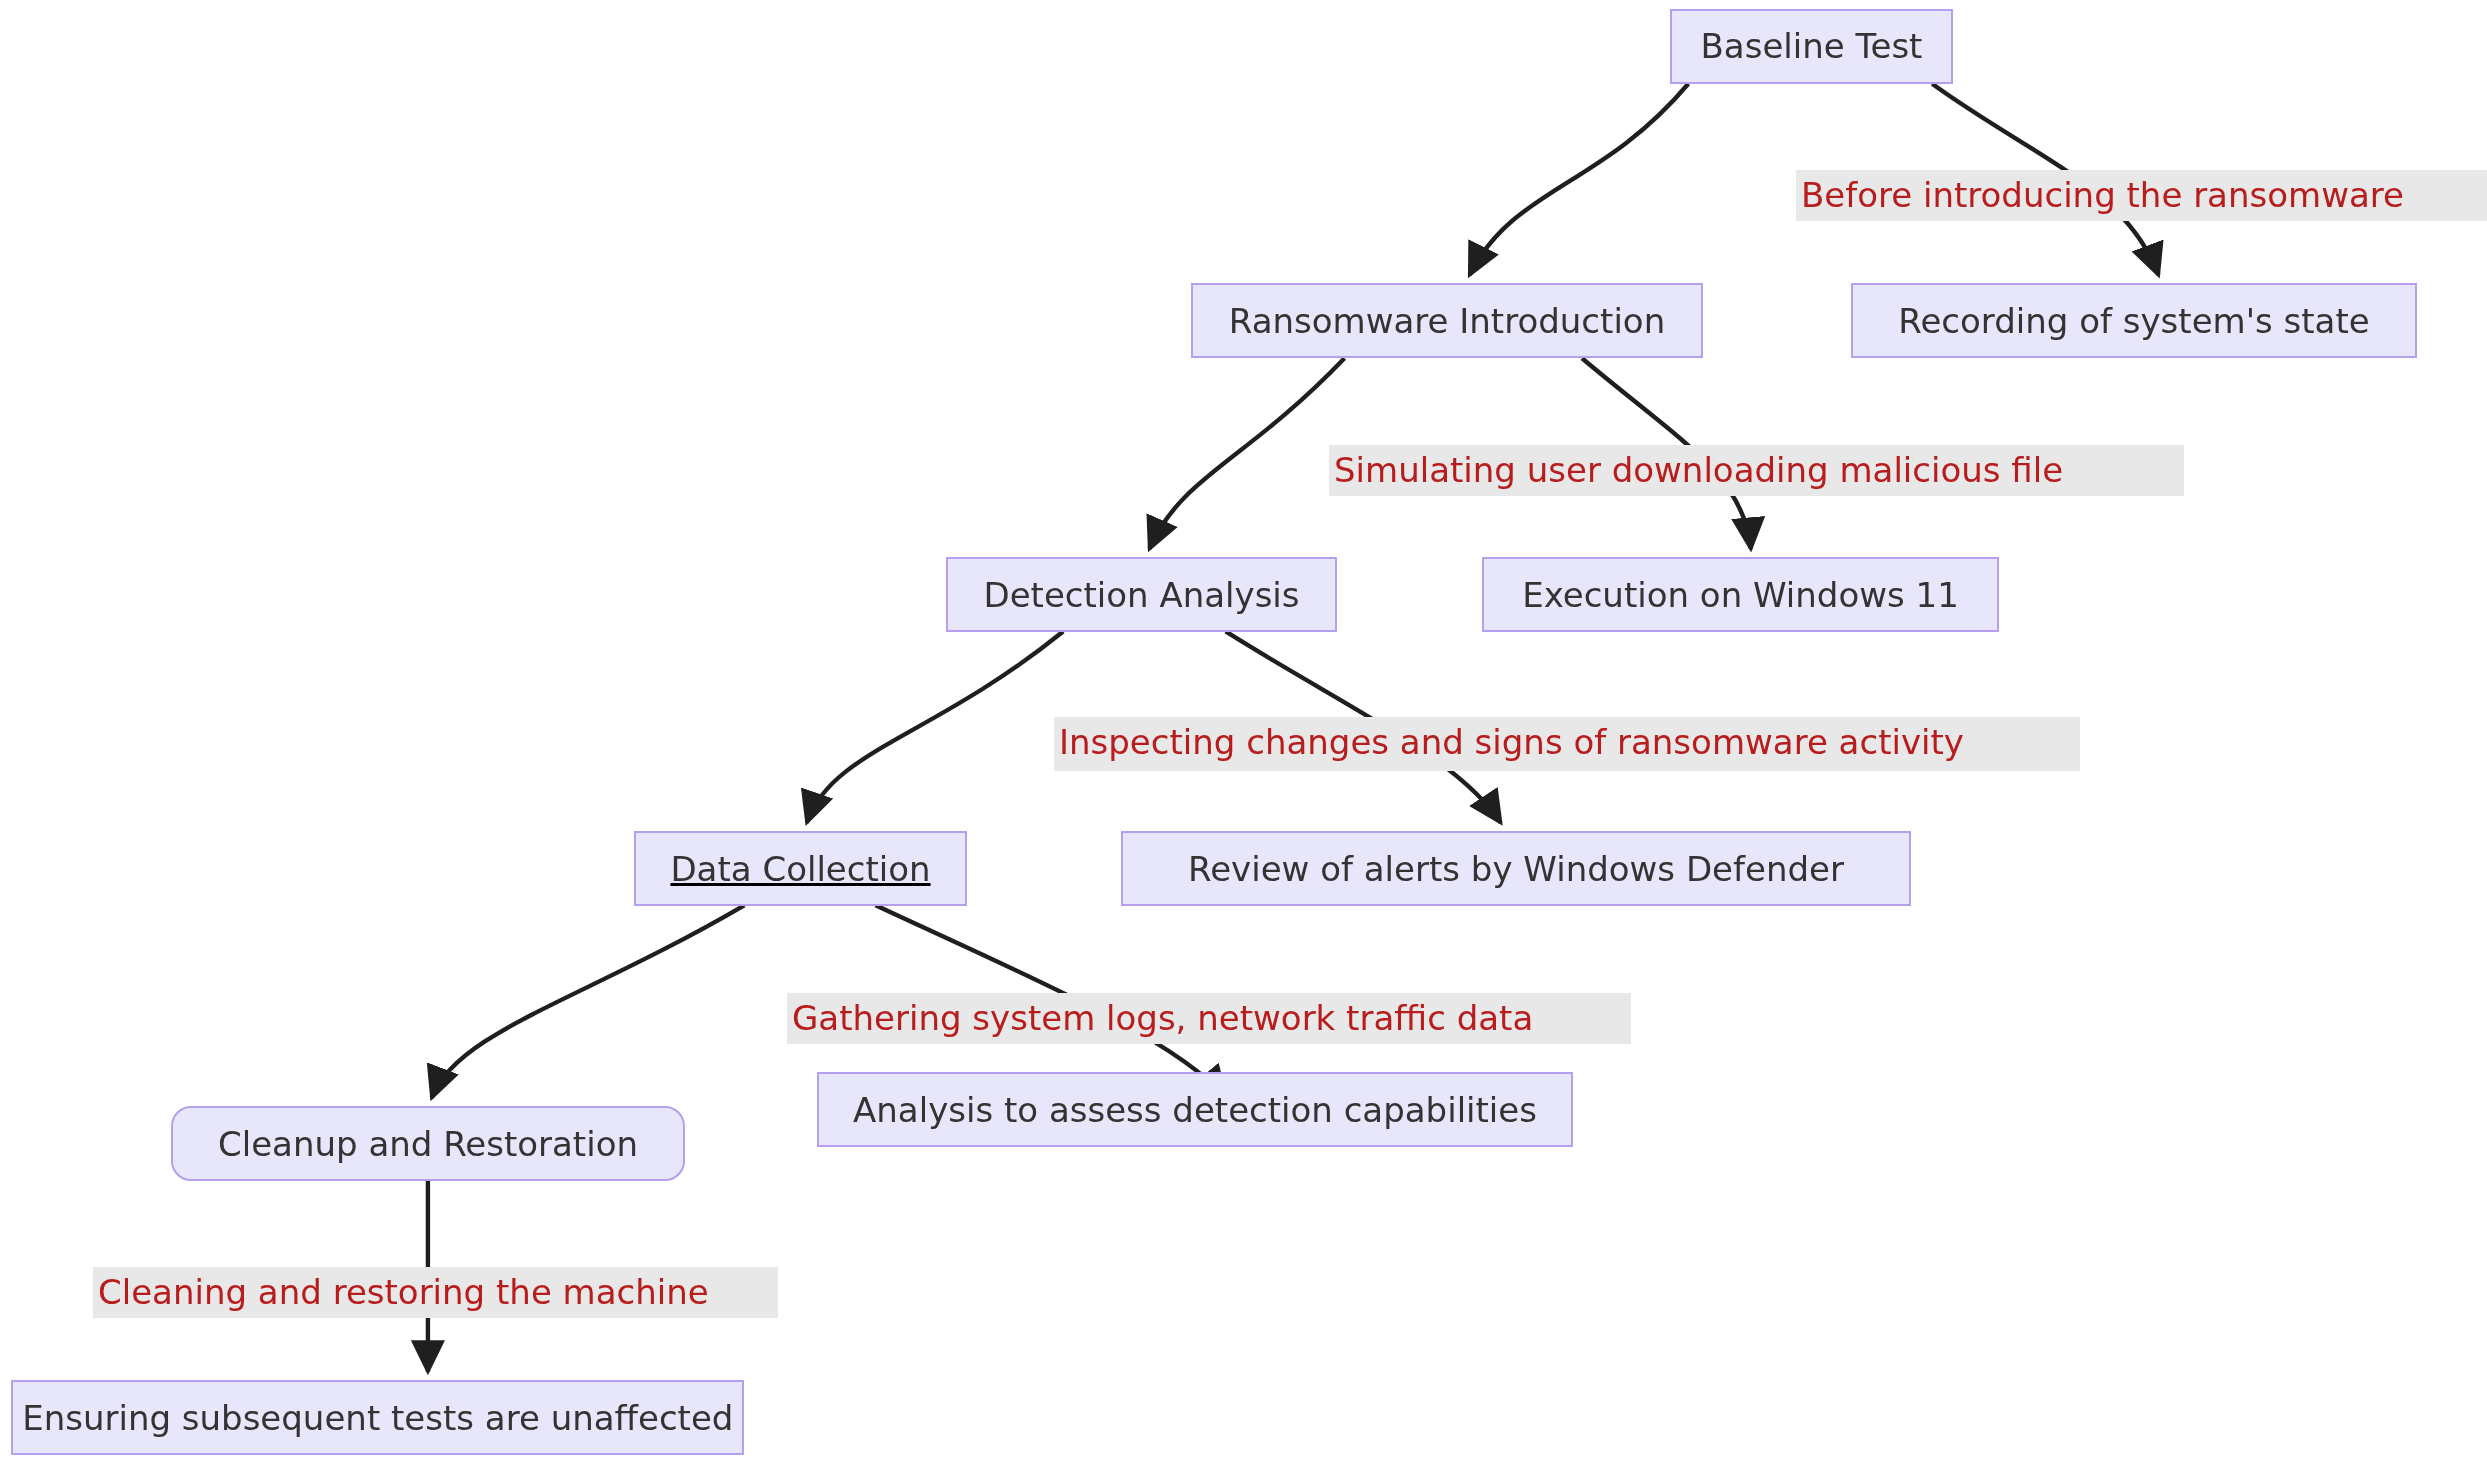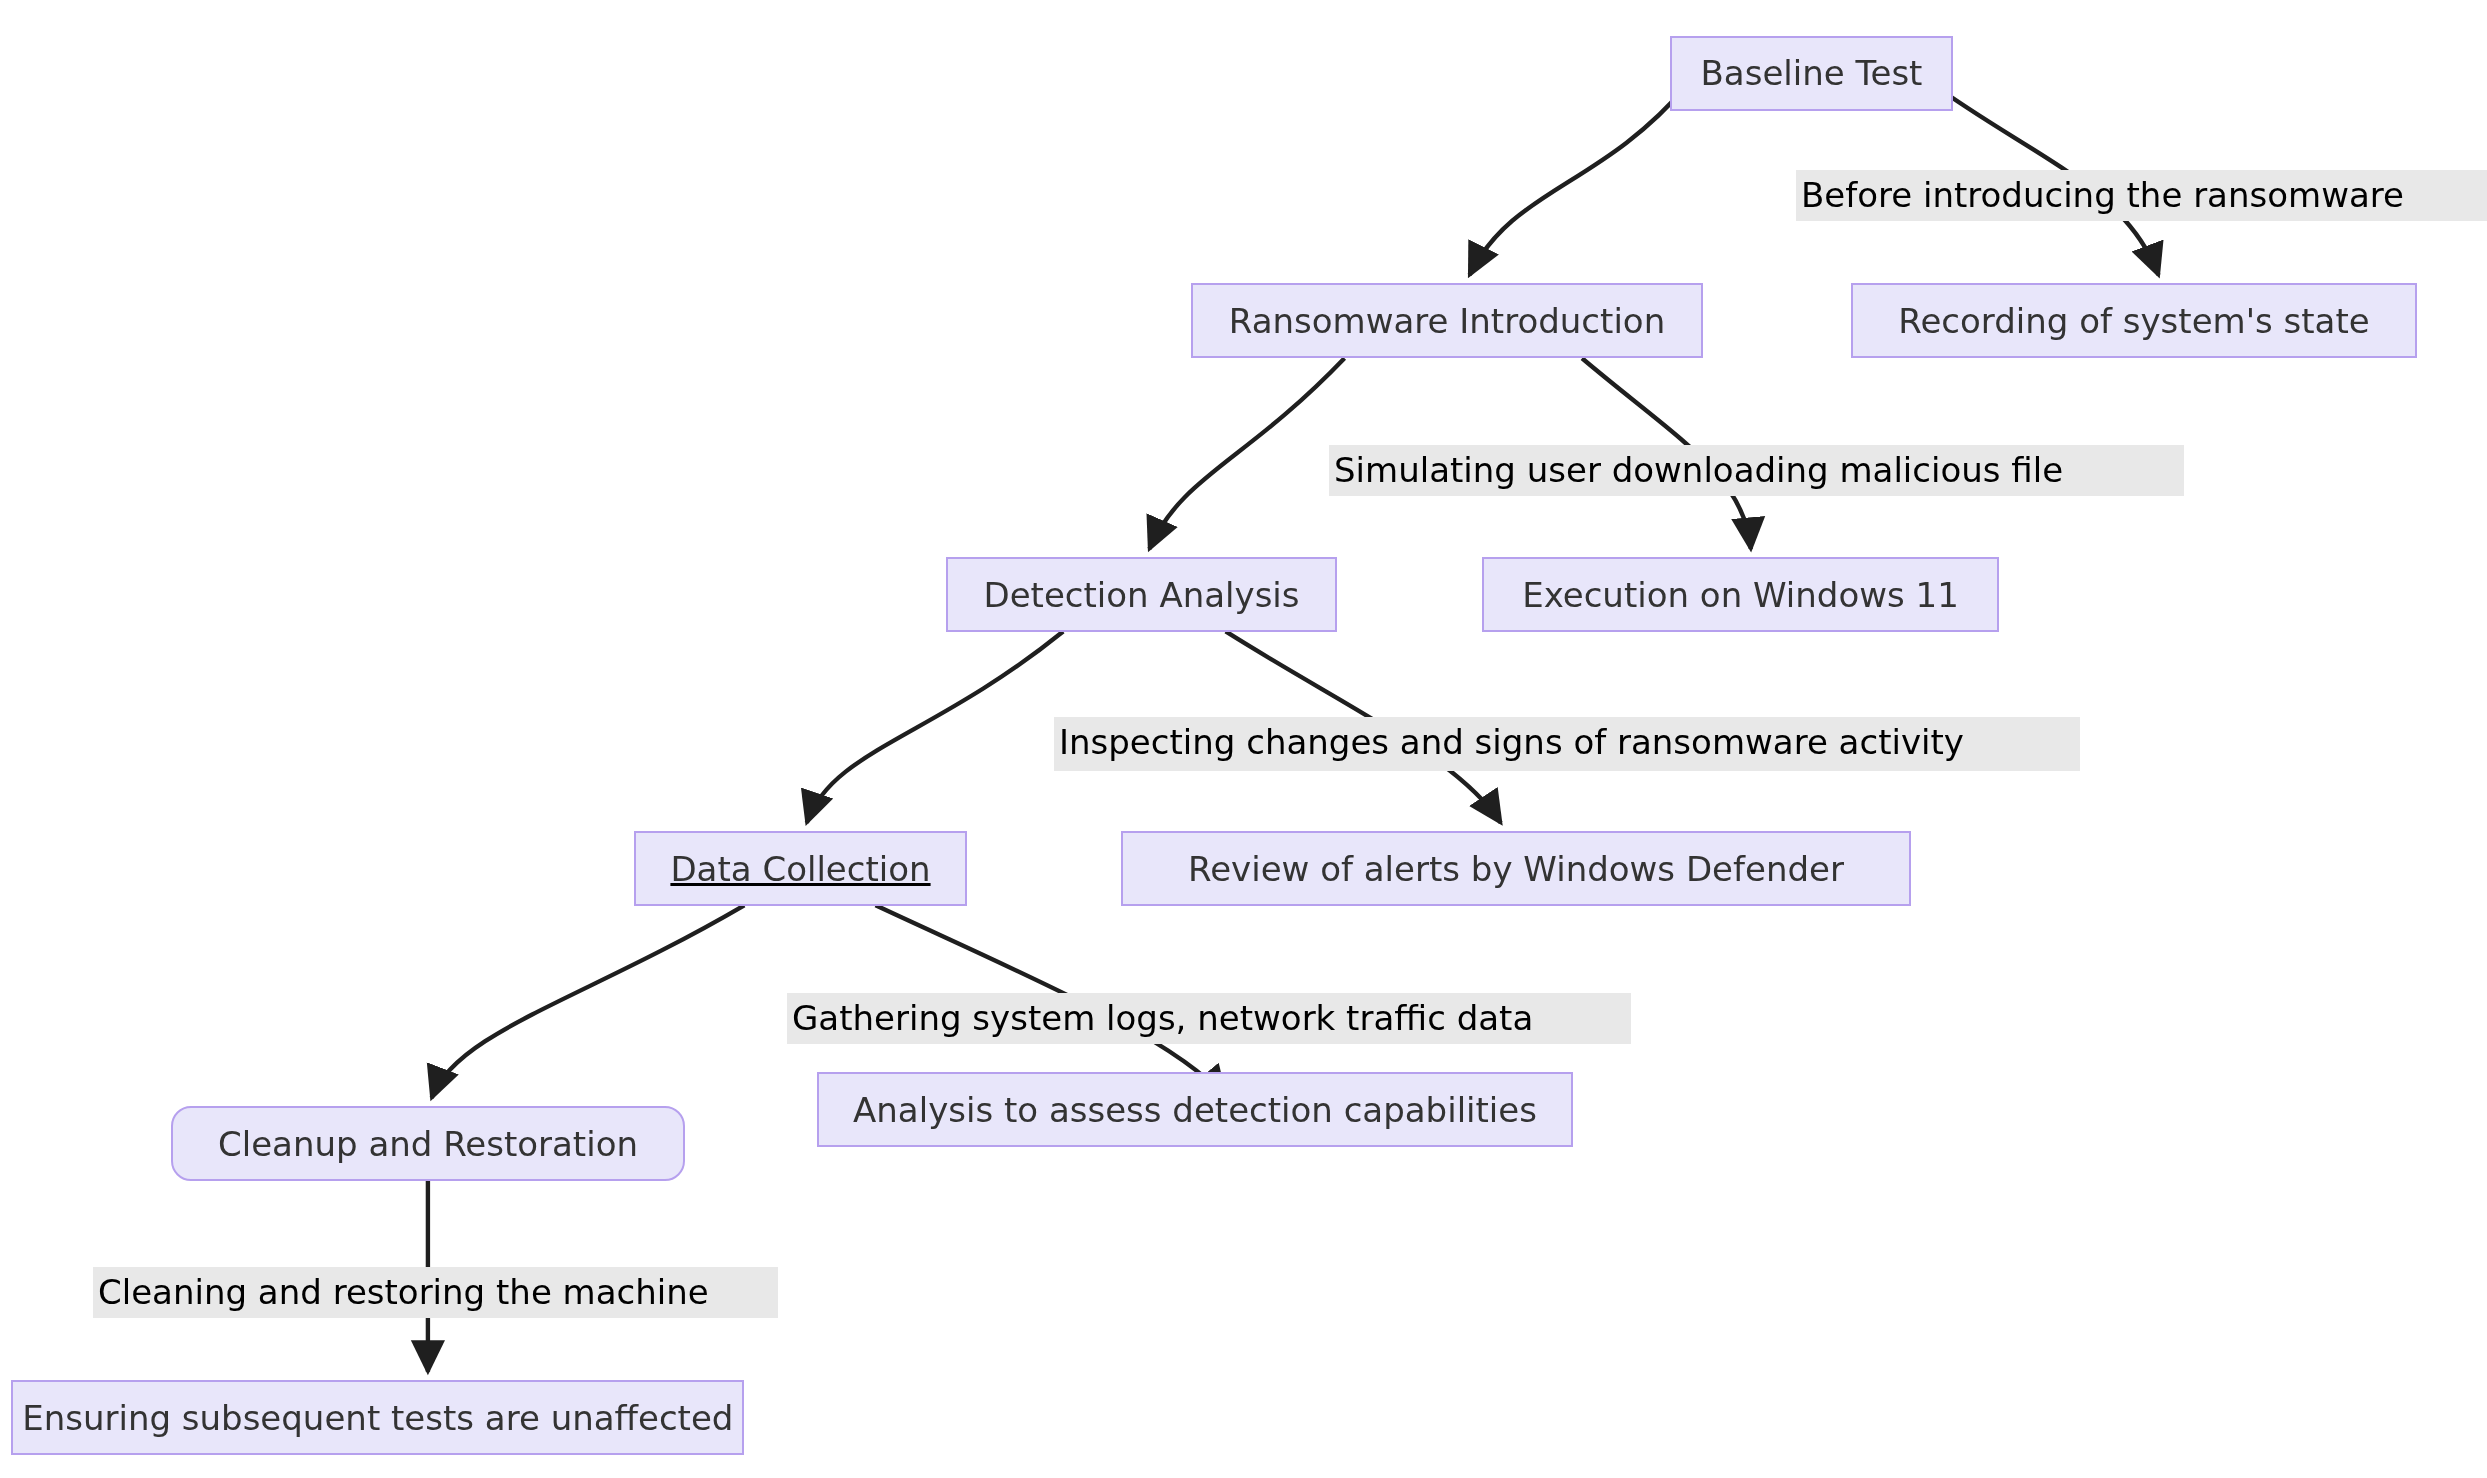--- a/index.html
+++ b/index.html
@@ -40,21 +40,21 @@
     font-family: "DejaVu Sans", sans-serif;
     font-size: 34px;
     color: #333333;
     white-space: nowrap;
     line-height: 1;
     letter-spacing: 0px;
   }
   .edge-label {
     position: absolute;
     background: #e8e8e8;
-    color: #000000;
+    color: #b91c1c;
     font-family: "DejaVu Sans", sans-serif;
     font-size: 34px;
     line-height: 1;
     white-space: nowrap;
     padding: 7.5px 5px 10px 5px;
     box-sizing: border-box;
     overflow: hidden;
     z-index: 4;
   }
 </style>
@@ -76,21 +76,21 @@
         <path d="M 2530 573 C 2680 700, 2790 760, 2800 878" fill="none" stroke="#1f1f1f" stroke-width="7" marker-end="url(#arrowhead)"></path>
         <path d="M 1700 1010 C 1490 1180, 1330 1200, 1290 1316" fill="none" stroke="#1f1f1f" stroke-width="7" marker-end="url(#arrowhead)"></path>
         <path d="M 1960 1010 C 2150 1130, 2330 1210, 2400 1316" fill="none" stroke="#1f1f1f" stroke-width="7" marker-end="url(#arrowhead)"></path>
         <path d="M 1190 1448 C 930 1600, 730 1650, 690 1756" fill="none" stroke="#1f1f1f" stroke-width="7" marker-end="url(#arrowhead)"></path>
         <path d="M 1400 1448 C 1640 1560, 1880 1660, 1960 1756" fill="none" stroke="#1f1f1f" stroke-width="7" marker-end="url(#arrowhead)"></path>
         <path d="M 684 1888 L 684 2194" fill="none" stroke="#1f1f1f" stroke-width="7" marker-end="url(#arrowhead)"></path>
       </g>
   </svg>
 
   <div id="nodes-layer">
-      <div class="node-box" style="left: 1670px; top: 8.8px; width: 283px; height: 75px; margin-top: 27px;">
+      <div class="node-box" style="left: 1670px; top: 8.8px; width: 283px; height: 75px;">
         <span class="node-label">Baseline Test</span>
       </div>
       <div class="node-box" style="left: 1191px; top: 283px; width: 512px; height: 75px;">
         <span class="node-label">Ransomware Introduction</span>
       </div>
       <div class="node-box" style="left: 1851px; top: 283px; width: 566px; height: 75px;">
         <span class="node-label">Recording of system's state</span>
       </div>
       <div class="node-box" style="left: 946px; top: 557px; width: 391px; height: 75px;">
         <span class="node-label">Detection Analysis</span>

